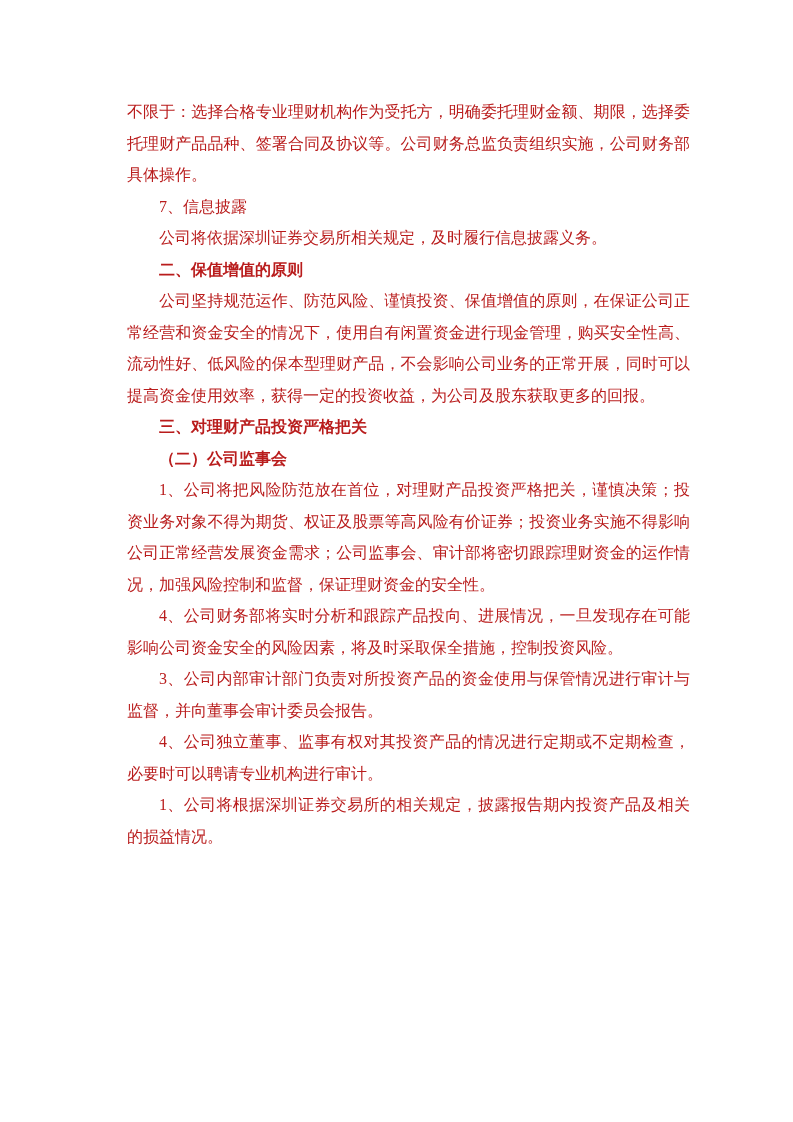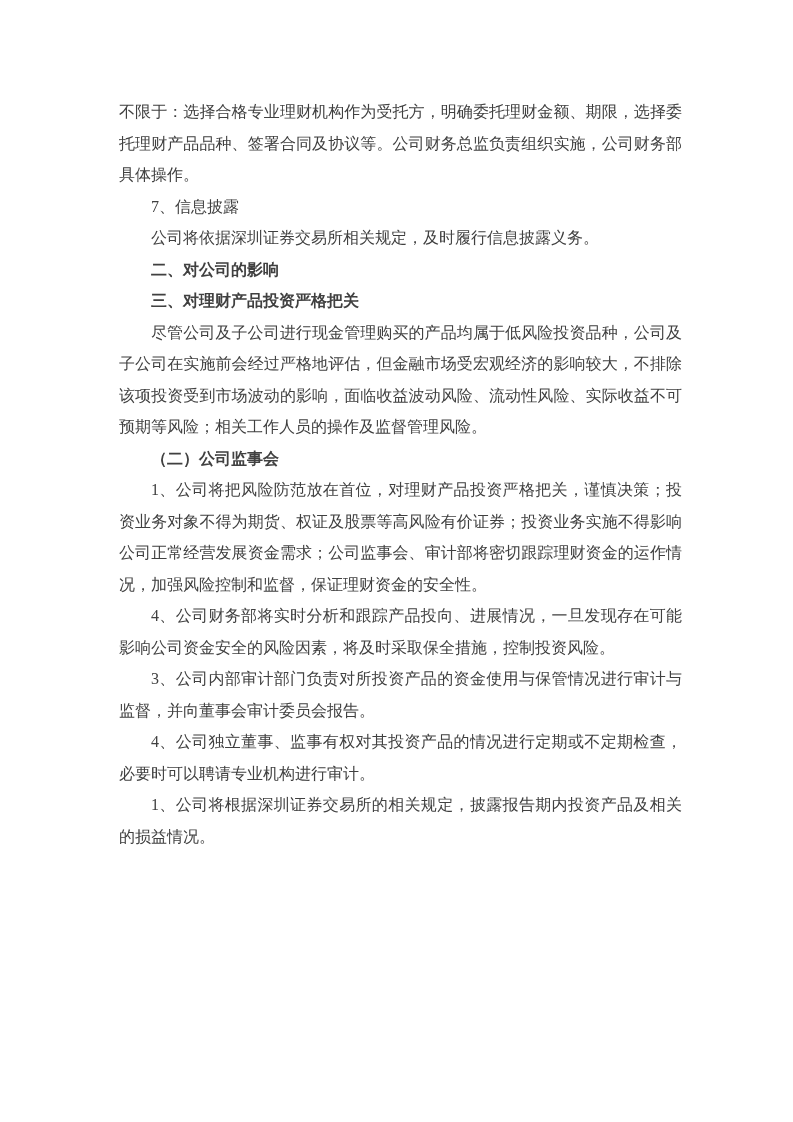--- a/index.html
+++ b/index.html
@@ -10,26 +10,26 @@
   .doc-page {
     position: relative;
     width: 793px;
     height: 1122px;
     background: #ffffff;
     overflow: hidden;
     font-family: "Liberation Serif", "DejaVu Serif", serif;
   }
   .doc-content {
     position: absolute;
-    left: 119px;
+    left: 127px;
     top: 96px;
     width: 563px;
     font-size: 16px;
     line-height: 31.5px;
-    color: #404040;
+    color: #b91c1c;
     text-align: justify;
   }
   .doc-content p {
     margin: 0;
     padding: 0;
     text-indent: 2em;
   }
   .doc-content p.no-indent {
     text-indent: 0;
   }
@@ -39,23 +39,23 @@
 </style>
 </head>
 <body>
 
 <div class="doc-page">
   <div class="doc-content">
 
   <p class="no-indent">不限于：选择合格专业理财机构作为受托方，明确委托理财金额、期限，选择委托理财产品品种、签署合同及协议等。公司财务总监负责组织实施，公司财务部具体操作。</p>
       <p>7、信息披露</p>
       <p>公司将依据深圳证券交易所相关规定，及时履行信息披露义务。</p>
-      <p class="bold-heading">二、对公司的影响</p>
+      <p class="bold-heading">二、保值增值的原则</p>
+      <p>公司坚持规范运作、防范风险、谨慎投资、保值增值的原则，在保证公司正常经营和资金安全的情况下，使用自有闲置资金进行现金管理，购买安全性高、流动性好、低风险的保本型理财产品，不会影响公司业务的正常开展，同时可以提高资金使用效率，获得一定的投资收益，为公司及股东获取更多的回报。</p>
       <p class="bold-heading">三、对理财产品投资严格把关</p>
-      <p>尽管公司及子公司进行现金管理购买的产品均属于低风险投资品种，公司及子公司在实施前会经过严格地评估，但金融市场受宏观经济的影响较大，不排除该项投资受到市场波动的影响，面临收益波动风险、流动性风险、实际收益不可预期等风险；相关工作人员的操作及监督管理风险。</p>
       <p class="bold-heading">（二）公司监事会</p>
       <p>1、公司将把风险防范放在首位，对理财产品投资严格把关，谨慎决策；投资业务对象不得为期货、权证及股票等高风险有价证券；投资业务实施不得影响公司正常经营发展资金需求；公司监事会、审计部将密切跟踪理财资金的运作情况，加强风险控制和监督，保证理财资金的安全性。</p>
       <p>4、公司财务部将实时分析和跟踪产品投向、进展情况，一旦发现存在可能影响公司资金安全的风险因素，将及时采取保全措施，控制投资风险。</p>
       <p>3、公司内部审计部门负责对所投资产品的资金使用与保管情况进行审计与监督，并向董事会审计委员会报告。</p>
       <p>4、公司独立董事、监事有权对其投资产品的情况进行定期或不定期检查，必要时可以聘请专业机构进行审计。</p>
       <p>1、公司将根据深圳证券交易所的相关规定，披露报告期内投资产品及相关的损益情况。</p>
     </div>
 </div>
 
 </body></html>

